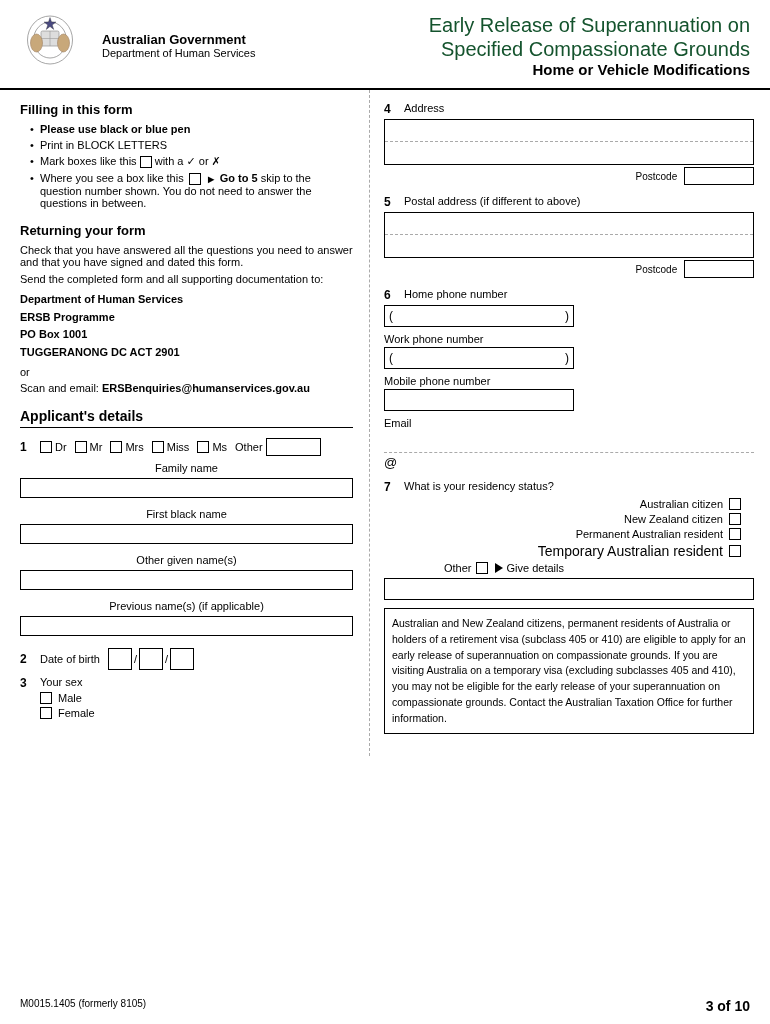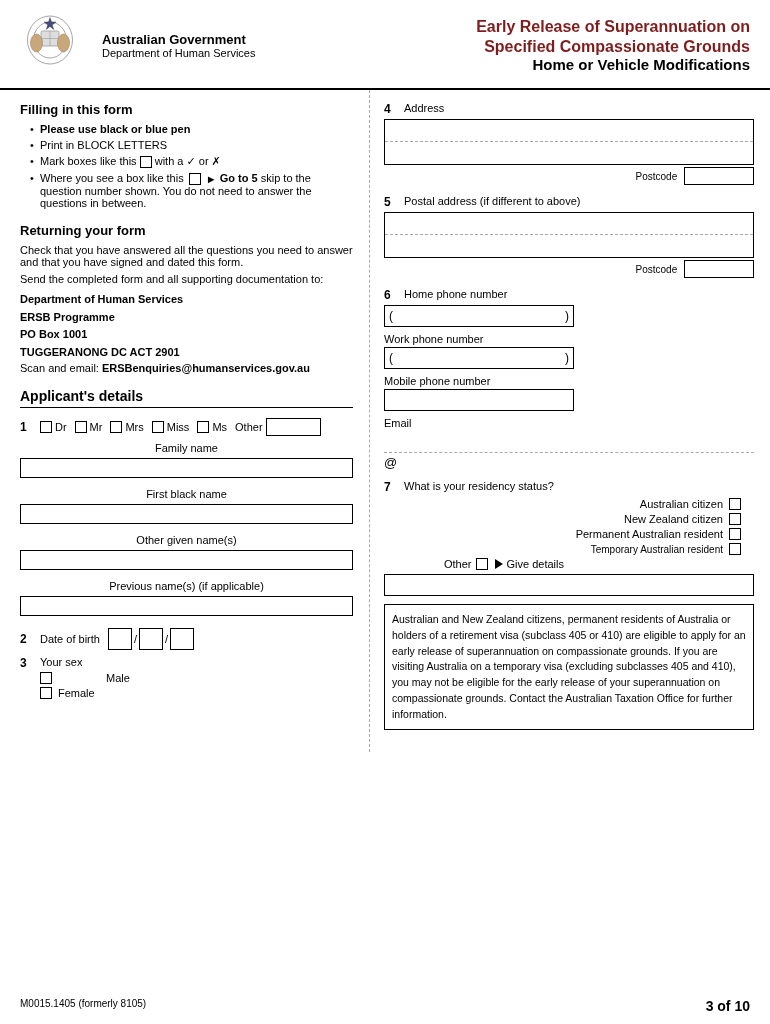--- a/index.html
+++ b/index.html
@@ -37,23 +37,23 @@
     }
     .header-gov .dept-title {
       font-size: 11px;
       color: #000;
     }
     .header-form-title {
       flex: 1;
       text-align: right;
     }
     .header-form-title .main-title {
-      font-size: 16px;
-      font-weight: bold;
-      color: #7f1d1d;
+      font-size: 20px;
+      font-weight: normal;
+      color: #14532d;
       line-height: 1.2;
     }
     .header-form-title .sub-title {
       font-size: 15px;
       font-weight: bold;
       color: #000;
     }
 
     
     .content {
@@ -249,20 +249,21 @@
     <div class="section-block">
       <div class="section-title">Returning your form</div>
       <p style="font-size:11px;margin-bottom:5px;">Check that you have answered all the questions you need to answer and that you have signed and dated this form.</p>
       <p style="font-size:11px;margin-bottom:4px;">Send the completed form and all supporting documentation to:</p>
       <div class="address-block">
         <div class="bold">Department of Human Services</div>
         <div class="bold">ERSB Programme</div>
         <div class="bold">PO Box 1001</div>
         <div class="bold">TUGGERANONG DC ACT 2901</div>
       </div>
+      <div style="font-size:11px;margin:4px 0;">or</div>
       <div style="font-size:11px;">
         Scan and email: <strong>ERSBenquiries@humanservices.gov.au</strong>
       </div>
     </div>
 
     <div class="section-block">
       <div class="applicant-title">Applicant's details</div>
 
       
       <div style="display:flex;align-items:center;margin-bottom:6px;">
@@ -316,21 +317,21 @@
           <span>/</span>
           <span style="border:1px solid #000;display:inline-block;width:24px;height:22px;margin-left:2px;"></span>
         </div>
       </div>
 
       
       <div style="display:flex;align-items:flex-start;margin-top:4px;">
         <span class="q-number">3</span>
         <div>
           <div style="font-size:11px;margin-bottom:4px;">Your sex</div>
-          <div style="display:flex;align-items:center;margin-bottom:3px;gap:48px;">
+          <div style="display:flex;align-items:center;margin-bottom:3px;">
             <span class="checkbox"></span>
             <span style="font-size:11px;margin-left:3px;">Male</span>
           </div>
           <div style="display:flex;align-items:center;">
             <span class="checkbox"></span>
             <span style="font-size:11px;margin-left:3px;">Female</span>
           </div>
         </div>
       </div>
 
@@ -412,21 +413,21 @@
           <span style="font-size:11px;margin-right:6px;">New Zealand citizen</span>
           <span class="checkbox"></span>
         </div>
 
         <div style="display:flex;align-items:center;justify-content:flex-end;margin-bottom:3px;margin-right:10px;">
           <span style="font-size:11px;margin-right:6px;padding-left:7px;">Permanent Australian resident</span>
           <span class="checkbox"></span>
         </div>
 
         <div style="display:flex;align-items:center;justify-content:flex-end;margin-bottom:3px;margin-right:10px;">
-          <span style="font-size:10px;margin-right:6px;">Temporary Australian resident</span>
+          <span style="font-size:14px;margin-right:6px;">Temporary Australian resident</span>
           <span class="checkbox"></span>
         </div>
 
         <div style="display:flex;align-items:center;margin-top:2px;margin-left:60px;">
           <span style="font-size:11px;margin-right:4px;">Other</span>
           <span class="checkbox"></span>
           <span style="display:inline-block;width:0;height:0;border-top:5px solid transparent;border-bottom:5px solid transparent;border-left:8px solid #000;margin:0 4px;vertical-align:middle;"></span>
           <span style="font-size:11px;">Give details</span>
         </div>
         <input type="text" style="width: 100%; height: 22px; border: 1px solid rgb(0, 0, 0); margin-top: 4px; font-size: 11px; padding: 2px 4px;">

